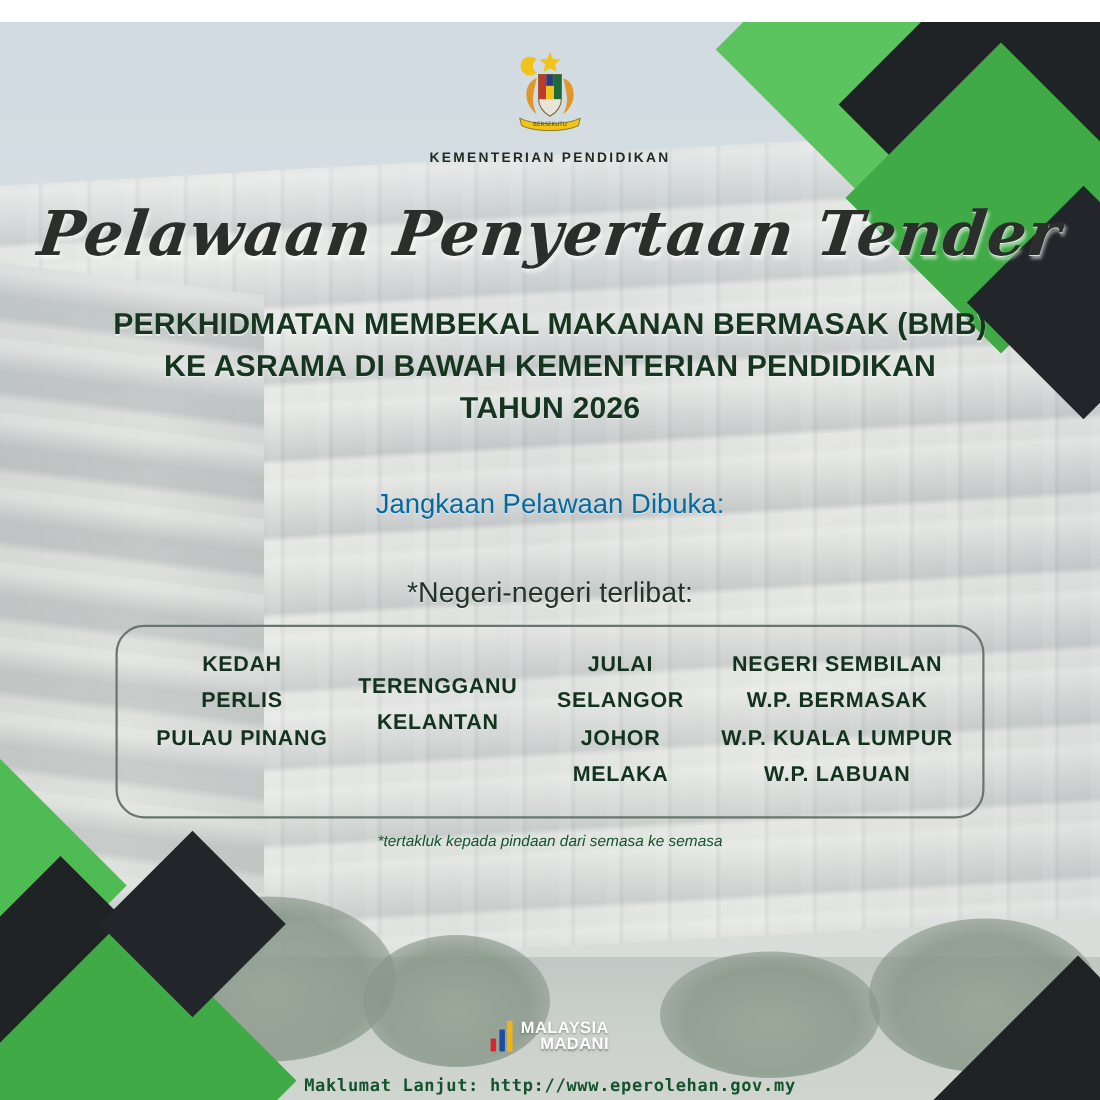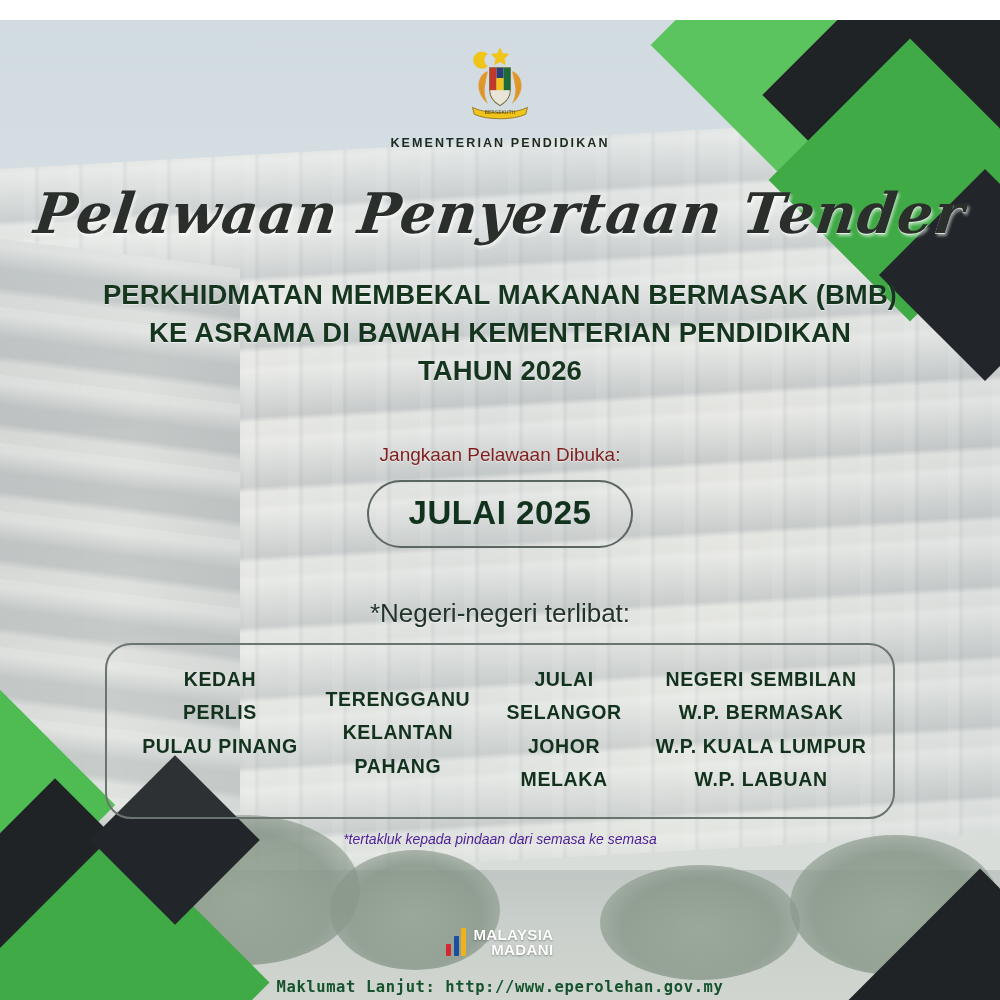--- a/index.html
+++ b/index.html
@@ -168,22 +168,22 @@
     color: #16351f;
     font-weight: bold;
     font-size: 27.5px;
     line-height: 1.38;
     letter-spacing: 0.1px;
     text-shadow: 0 1px 1px rgba(255,255,255,0.6);
   }
 
   .open-label {
     margin-top: 54px;
-    font-size: 19px;
-    color: #7f1d1d;
+    font-size: 25px;
+    color: #0369a1;
     text-shadow: 0 1px 1px rgba(255,255,255,0.6);
   }
 
   .date-pill {
     margin-top: 14px;
     padding: 12px 40px 14px;
     border: 2.5px solid #5b6661;
     border-radius: 34px;
     font-size: 33px;
     font-weight: bold;
@@ -220,21 +220,21 @@
   }
   .col.c1 { width: 200px; }
   .col.c2 { width: 175px; padding-top: 20px; }
   .col.c3 { width: 175px; }
   .col.c4 { width: 240px; }
 
   .footnote {
     margin-top: 12px;
     font-size: 14px;
     font-style: italic;
-    color: #4c1d95;
+    color: #14532d;
     text-align: right;
   }
 
   
   .brand {
     position: absolute;
     left: 0; right: 0; bottom: 62px;
     display: flex; justify-content: center; align-items: center;
   }
   .brand-mark {
@@ -322,34 +322,32 @@
 
     <div class="script-title">Pelawaan Penyertaan Tender</div>
 
     <div class="headline">
       <div>PERKHIDMATAN MEMBEKAL MAKANAN BERMASAK (BMB)</div>
       <div>KE ASRAMA DI BAWAH KEMENTERIAN PENDIDIKAN</div>
       <div>TAHUN 2026</div>
     </div>
 
     <div class="open-label">Jangkaan Pelawaan Dibuka:</div>
-    <div class="date-pill">JULAI 2025</div>
 
     <div class="states-label">*Negeri-negeri terlibat:</div>
 
     <div class="states-box">
       <div class="col c1">
         <div>KEDAH</div>
         <div>PERLIS</div>
         <div>PULAU PINANG</div>
       </div>
       <div class="col c2">
         <div>TERENGGANU</div>
         <div>KELANTAN</div>
-        <div>PAHANG</div>
       </div>
       <div class="col c3">
         <div>JULAI</div>
         <div>SELANGOR</div>
         <div>JOHOR</div>
         <div>MELAKA</div>
       </div>
       <div class="col c4">
         <div>NEGERI SEMBILAN</div>
         <div>W.P. BERMASAK</div>

